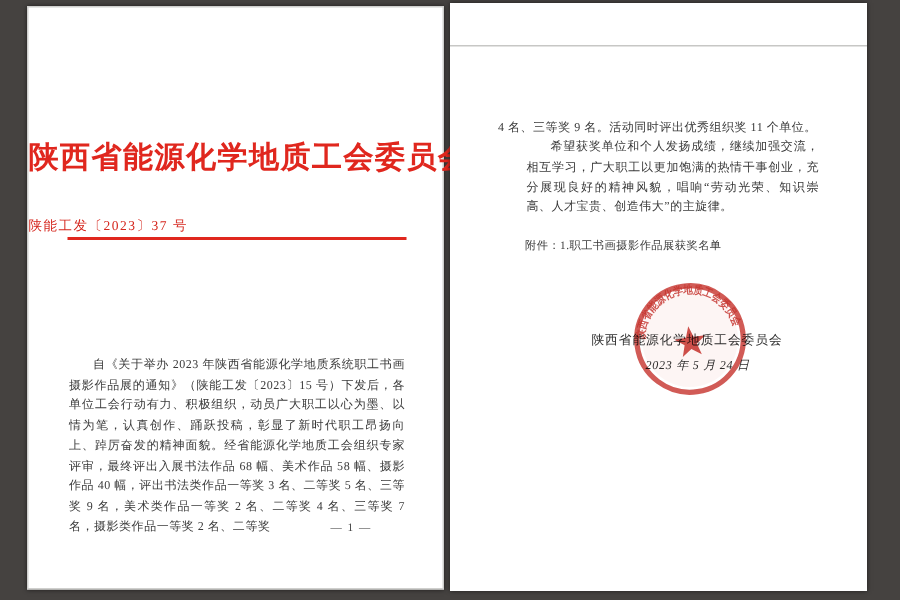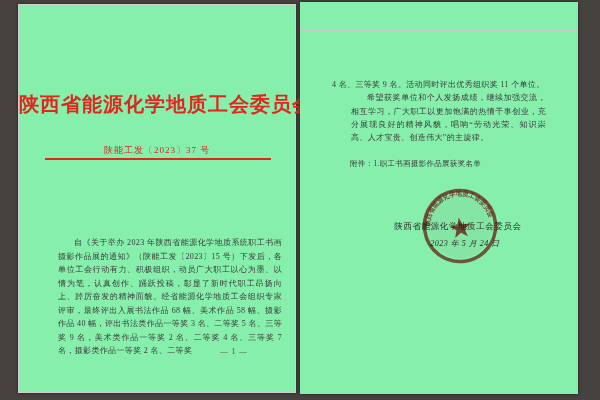--- a/index.html
+++ b/index.html
@@ -5,39 +5,39 @@
   html,body{margin:0;padding:0;}
   body{
     width:600px;height:400px;overflow:hidden;
     font-family:"Liberation Serif","DejaVu Serif",serif;
     background:#454240;
     position:relative;
   }
   .stage{position:absolute;inset:0;}
   .page{
     position:absolute;
-    background:#86efac;
+    background:#ffffff;
     box-shadow:0 0 3px rgba(0,0,0,.55);
   }
   .page-left{left:18px;top:4px;width:278px;height:389px;border:1px solid #cfcfcd;box-sizing:border-box;}
   .page-right{left:300px;top:2px;width:278px;height:392px;}
   .sheet-edge{
     position:absolute;left:0;top:28px;width:100%;height:1px;
     background:#c7c7c5;
   }
   
   .red-header{
     position:absolute;left:0;top:86px;width:100%;
     text-align:center;
     font-size:20px;font-weight:bold;color:#e0271e;
     letter-spacing:1px;white-space:nowrap;
   }
   .doc-no{
     position:absolute;left:0;top:139px;width:100%;
-    text-align:center;font-size:9px;color:#d5261d;letter-spacing:1px;
+    font-size:9px;color:#d5261d;letter-spacing:1px;
   }
   .red-rule{
     position:absolute;left:26px;top:153px;width:226px;height:2px;
     background:#e0271e;
   }
   .doc-title{
     position:absolute;left:0;top:172px;width:100%;
     text-align:center;font-weight:bold;color:#1c1c1c;
     font-size:11.5px;line-height:15px;letter-spacing:.5px;
   }
@@ -45,21 +45,20 @@
     position:absolute;left:27px;top:217px;width:224px;
     font-size:8px;color:#333;letter-spacing:.4px;
   }
   .body-text{
     font-size:8px;color:#3a3a3a;line-height:13.5px;
     text-align:justify;letter-spacing:.35px;
   }
   .left-body{
     position:absolute;left:27px;top:231px;width:224px;
     text-indent:2em;
-    margin-left:12px;
   }
   .page-no{
     position:absolute;top:342px;left:170px;width:90px;
     text-align:center;font-size:7.5px;color:#444;letter-spacing:1px;
   }
   
   .right-body{
     position:absolute;left:32px;top:76px;width:214px;line-height:13.3px;
   }
   .right-body .p2{text-indent:2em;margin-left:19px;}

